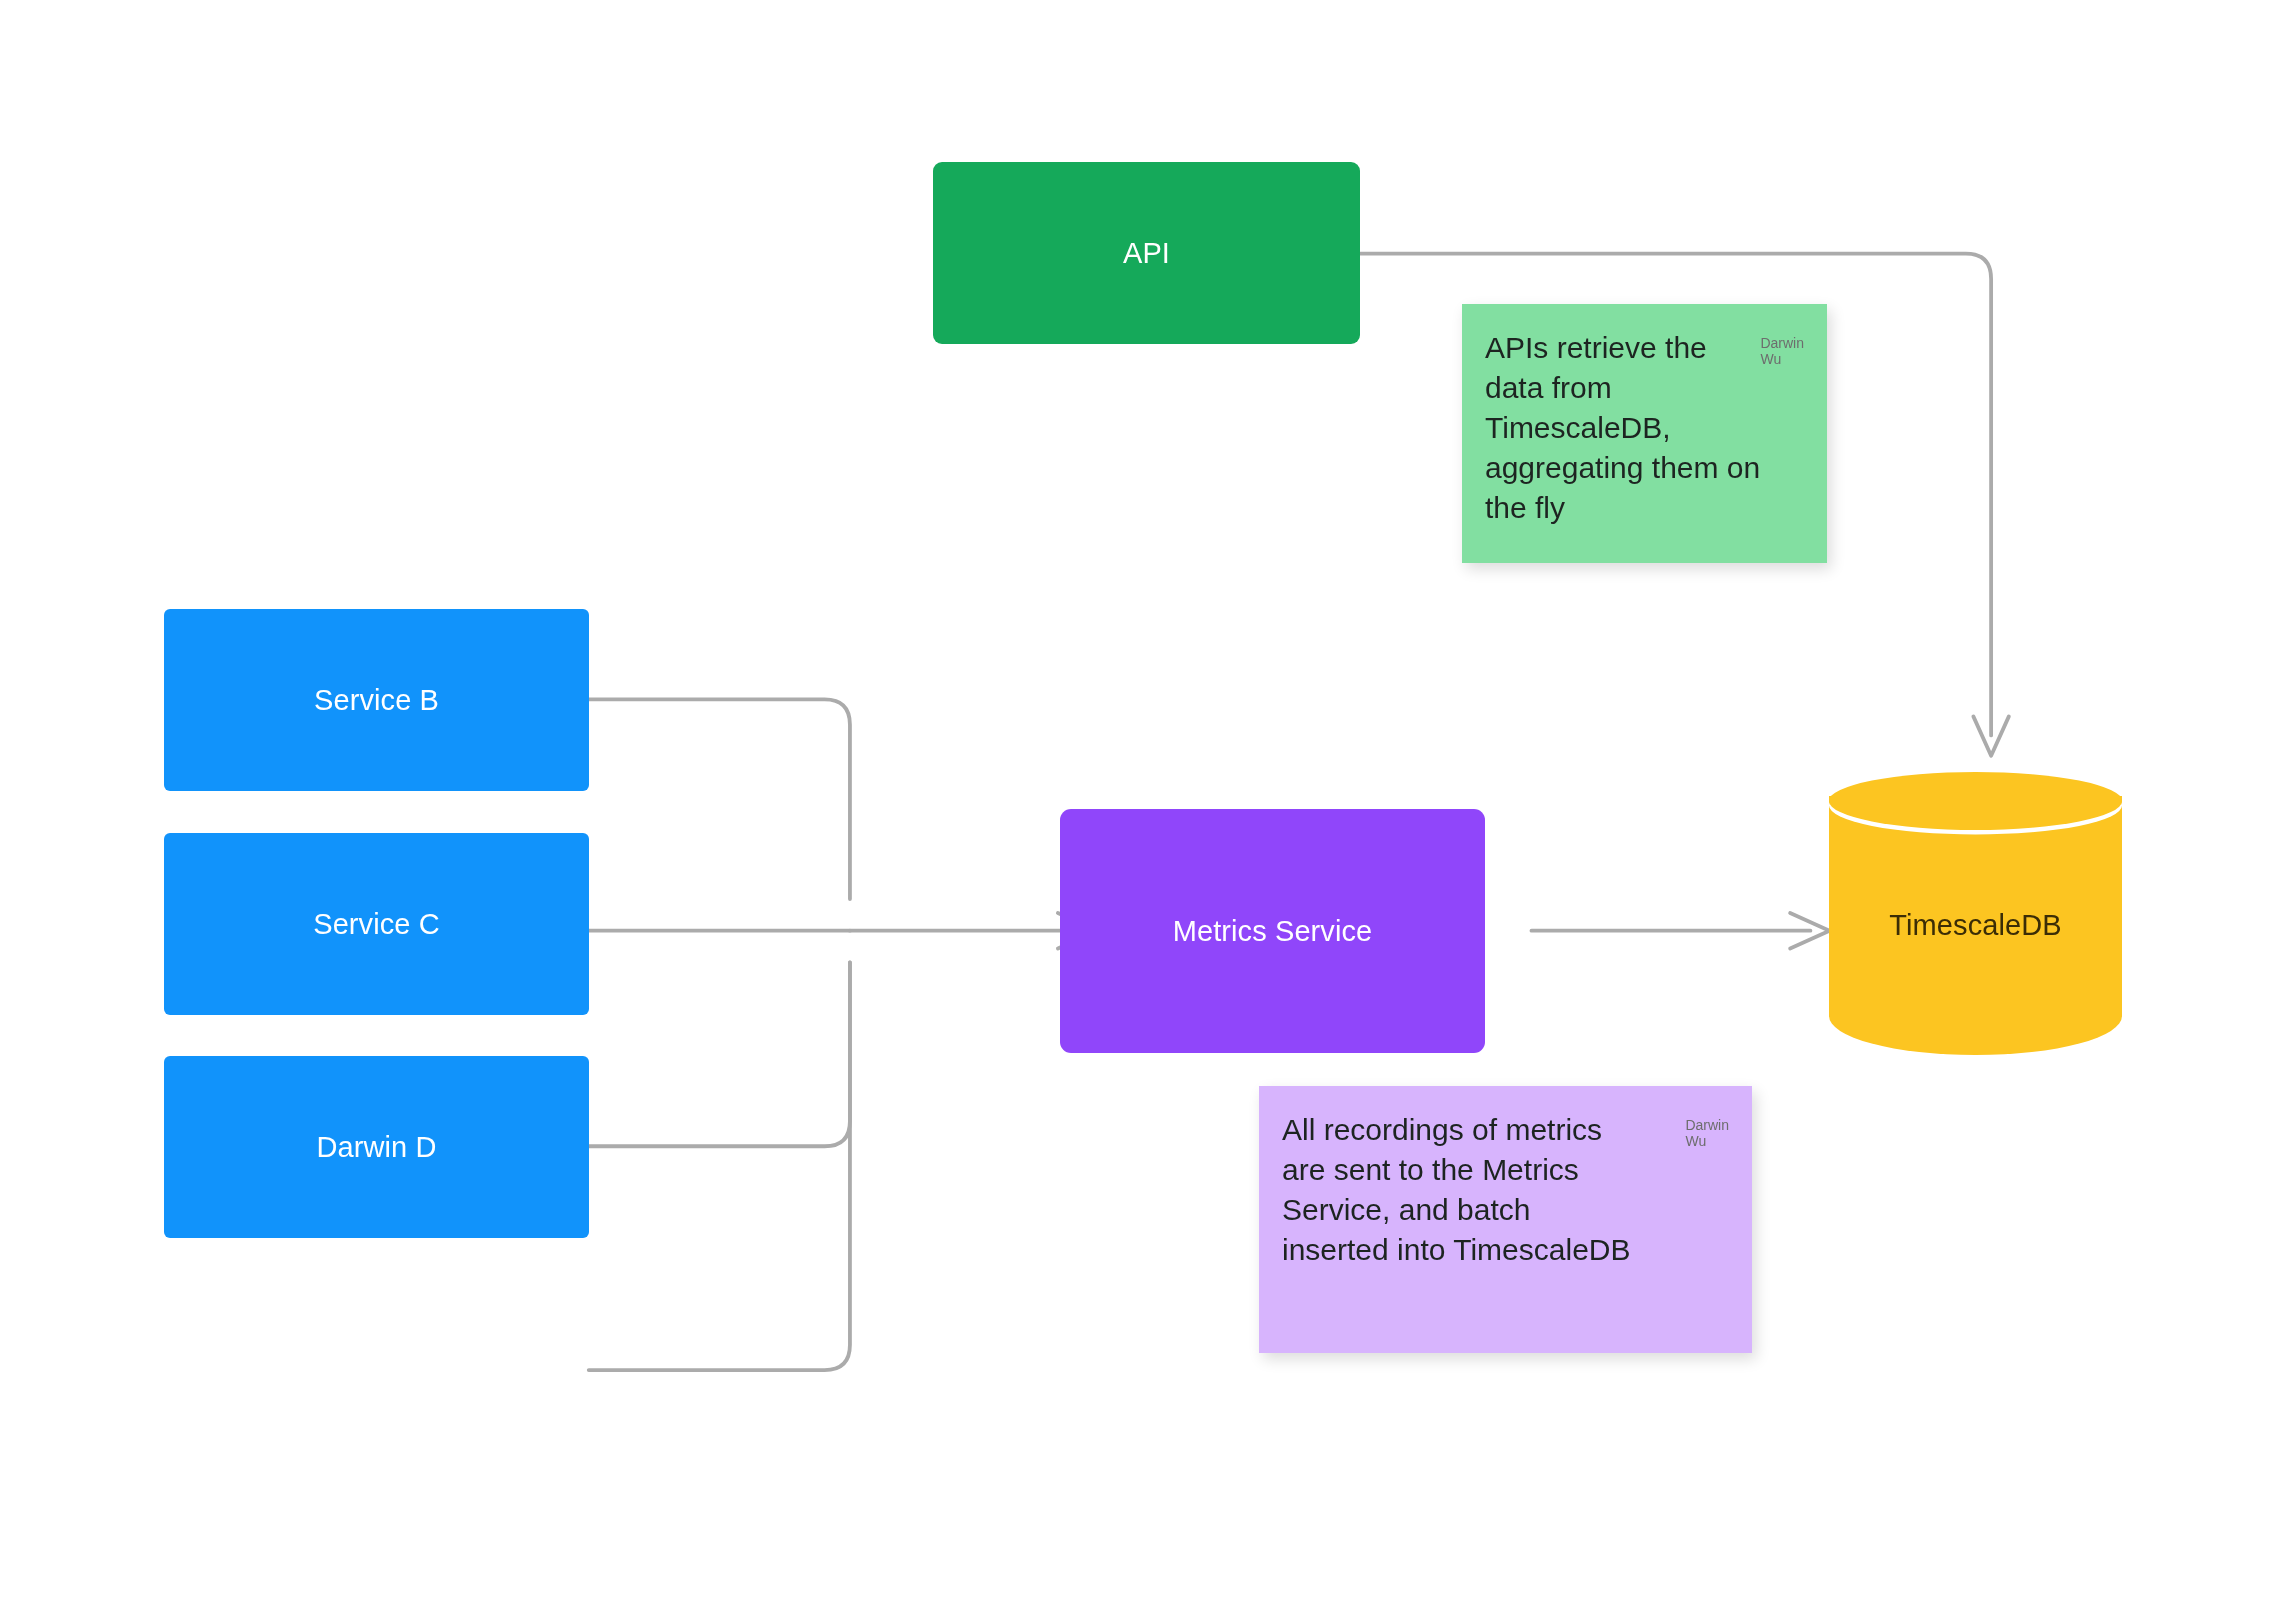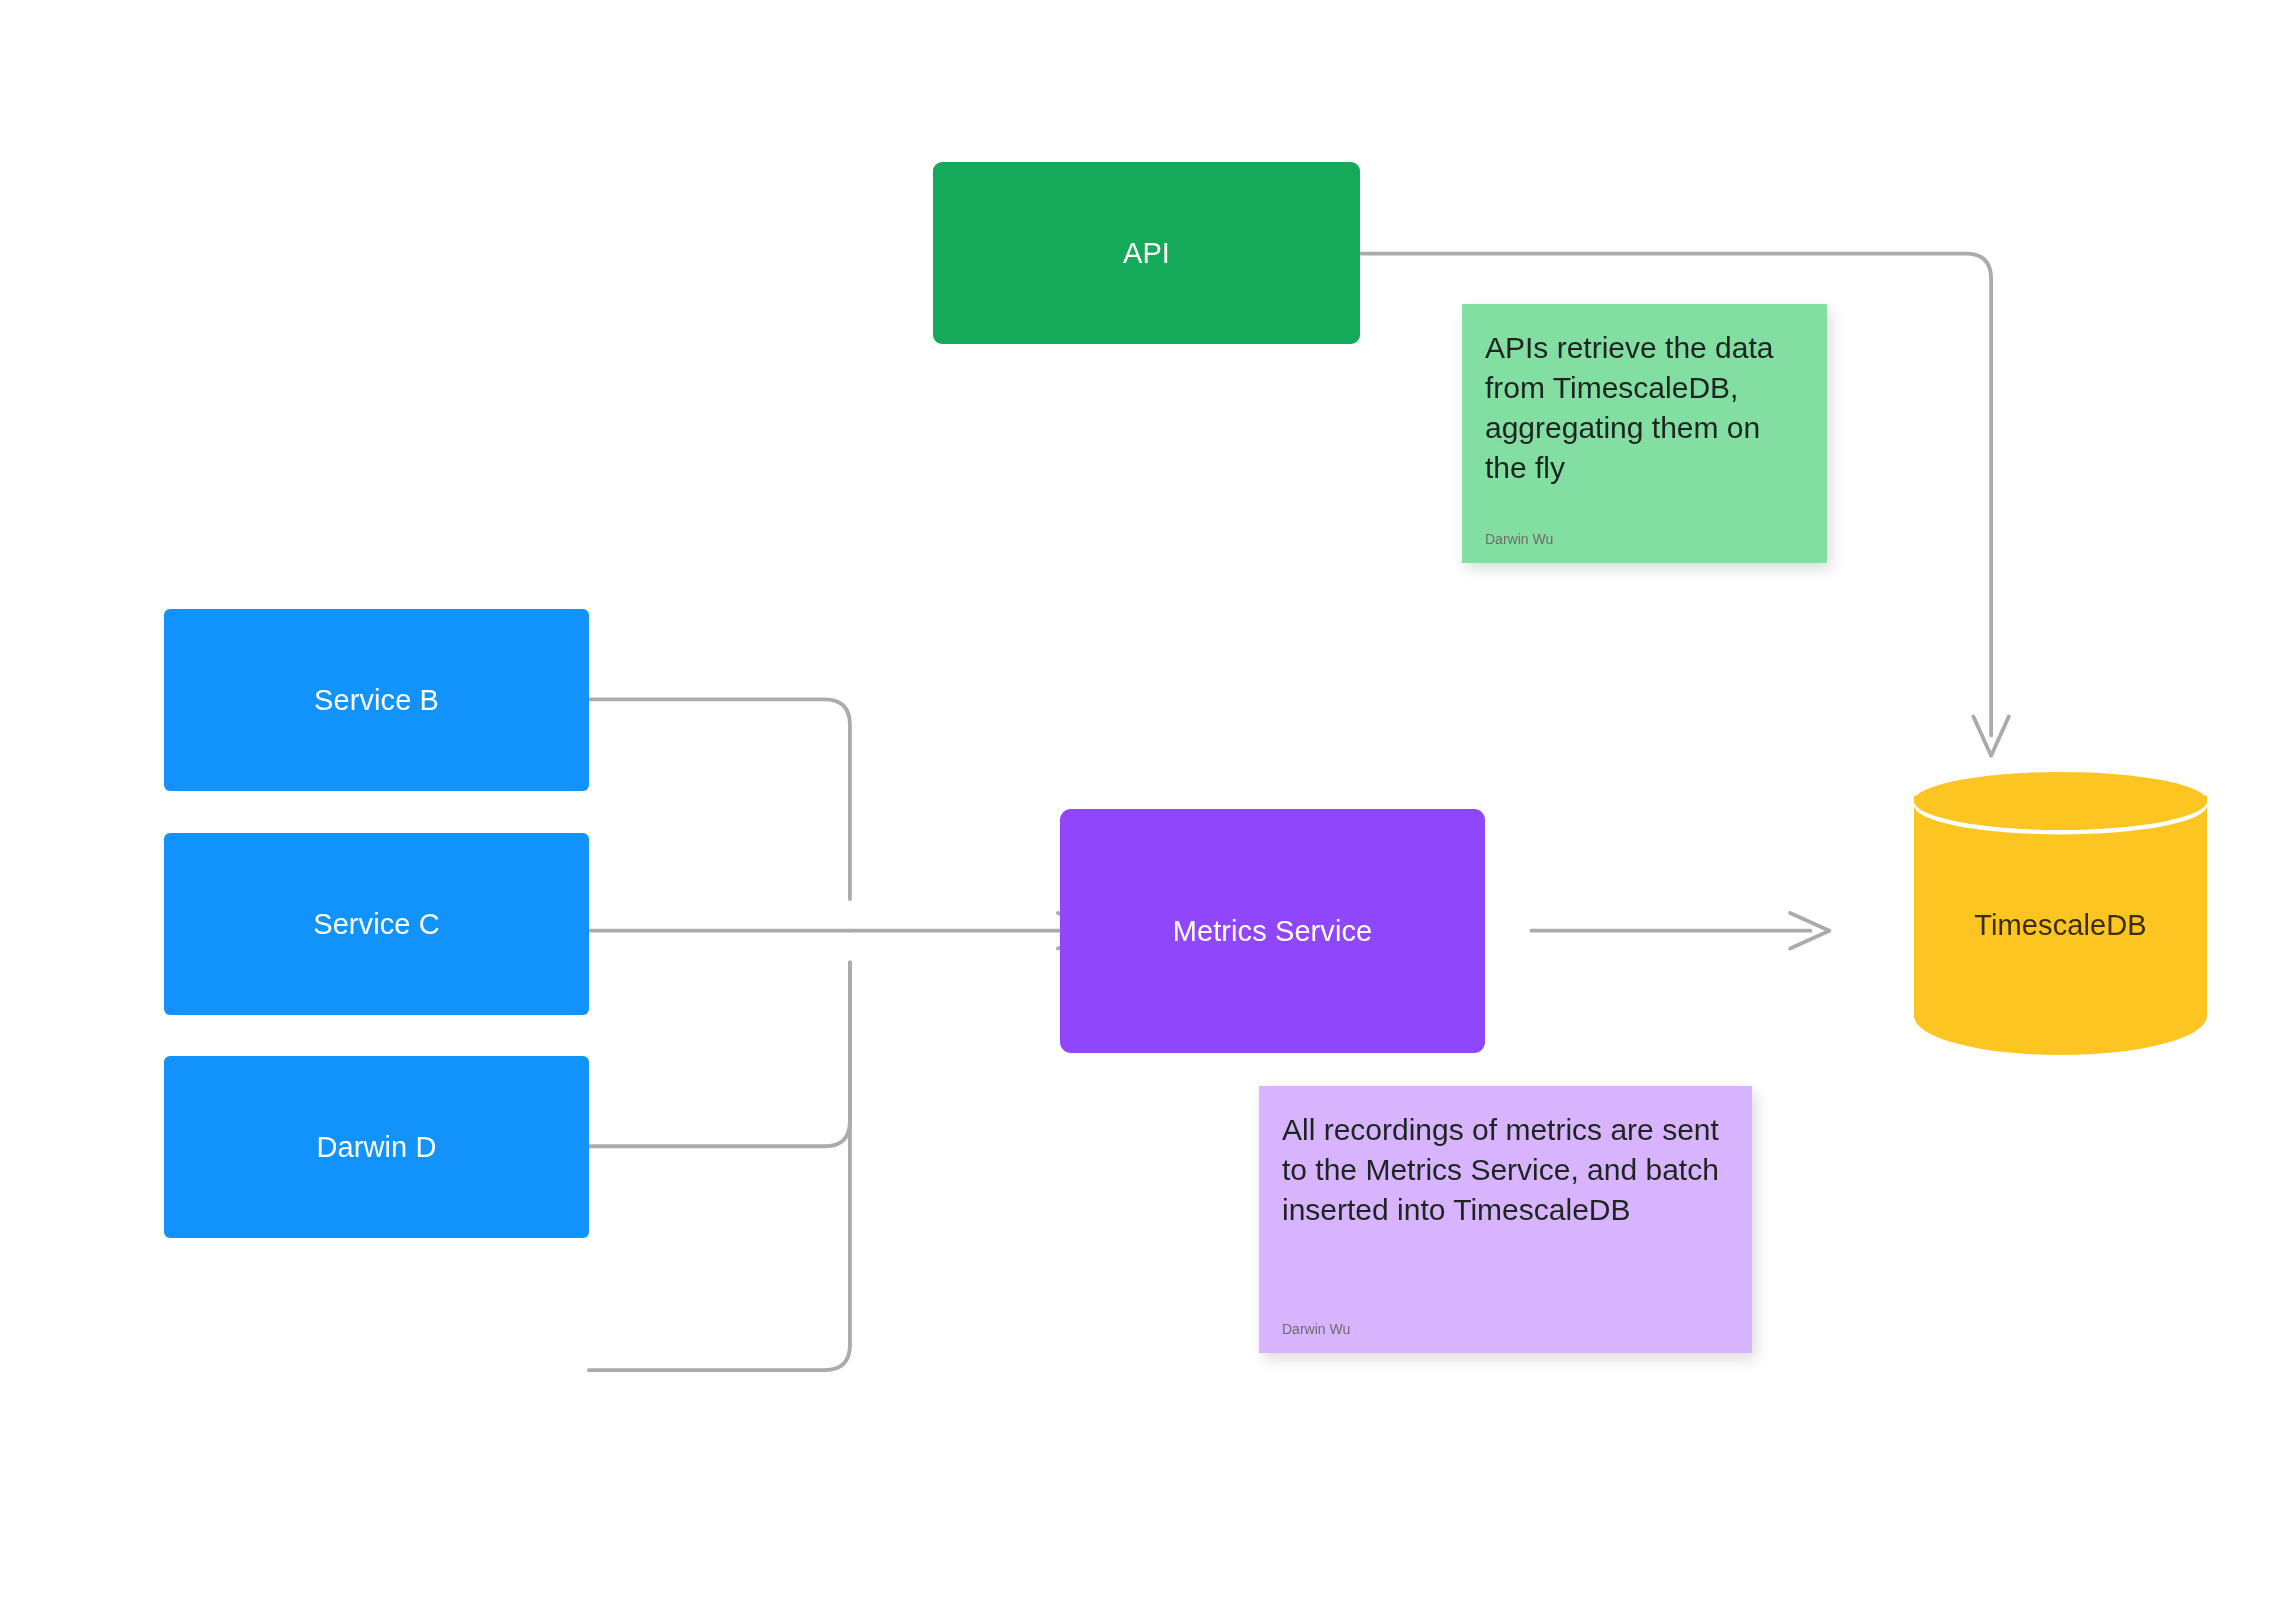--- a/index.html
+++ b/index.html
@@ -69,21 +69,21 @@
     top: 809px;
     width: 425px;
     height: 244px;
     background: #9046FA;
     border-radius: 11px;
   }
   #node-metrics .node-label { color: #ffffff; }
 
   
   #node-timescaledb {
-    left: 1914px;
+    left: 1829px;
     top: 772px;
     width: 247px;
     height: 307px;
   }
   #node-timescaledb .cyl-body {
     position: absolute;
     left: 0;
     top: 24px;
     width: 293px;
     height: 259px;
@@ -112,21 +112,21 @@
     color: #3B2D06;
     font-size: 29px;
   }
 
   
   .sticky {
     position: absolute;
     box-sizing: border-box;
     padding: 24px 23px 16.5px 23px;
     display: flex;
-    flex-direction: column;
+    flex-direction: row;
     box-shadow: 3.8px 6.3px 14px rgba(0,0,0,0.14);
   }
   .sticky-text {
     font-size: 30px;
     line-height: 1.33;
     color: #1D2421;
     font-weight: 400;
     flex: 1 1 auto;
   }
   .sticky-author {

